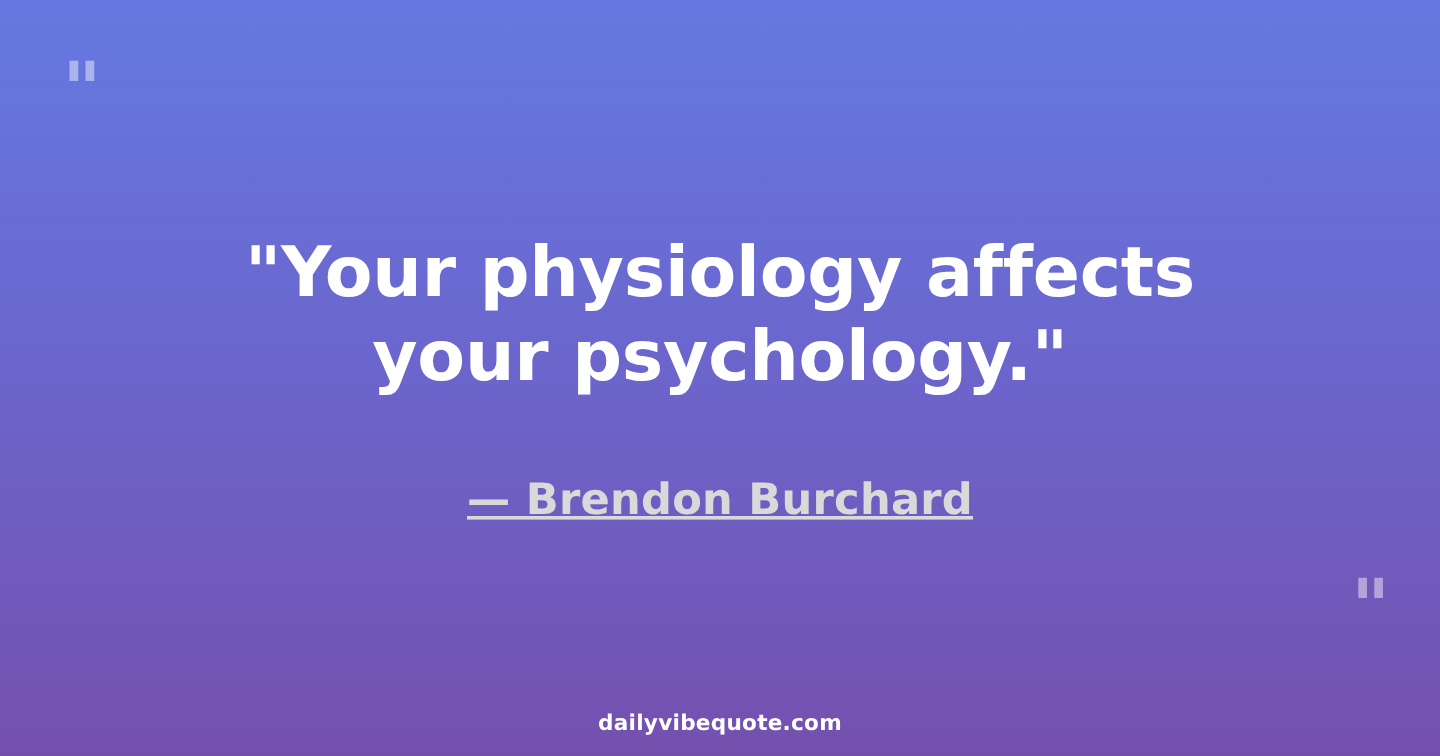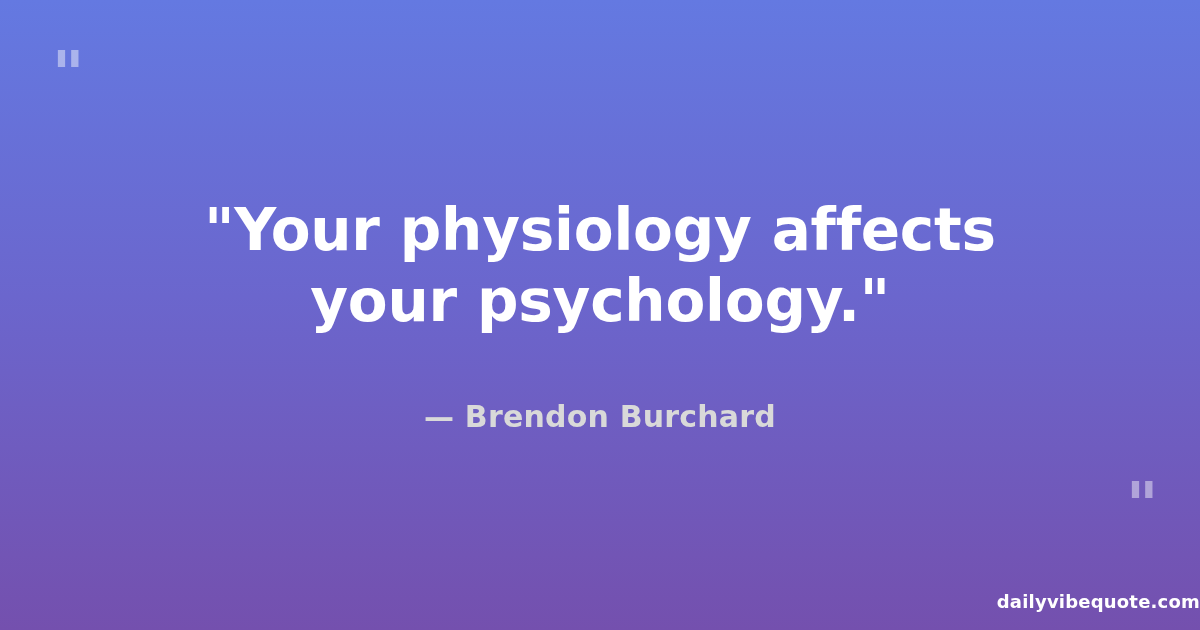--- a/index.html
+++ b/index.html
@@ -72,33 +72,34 @@
     line-height: 1.22;
     letter-spacing: -0.2px;
     text-rendering: optimizeLegibility;
   }
 
   .quote-author {
     margin: 0;
     margin-top: 62px;
     text-align: left;
     color: #d9d9d9;
-    font-size: 30px;
+    font-size: 36px;
     font-weight: 700;
     line-height: 1.2;
     letter-spacing: 0.2px;
+    text-decoration: underline;
   }
 
   
   .card-footer {
     position: absolute;
     left: 0;
     right: 0;
     bottom: 18px;
-    text-align: right;
+    text-align: center;
   }
   .site-name {
     color: #ffffff;
     font-size: 18px;
     font-weight: 700;
     letter-spacing: 0.2px;
     line-height: 1;
   }
 </style>
 </head>

